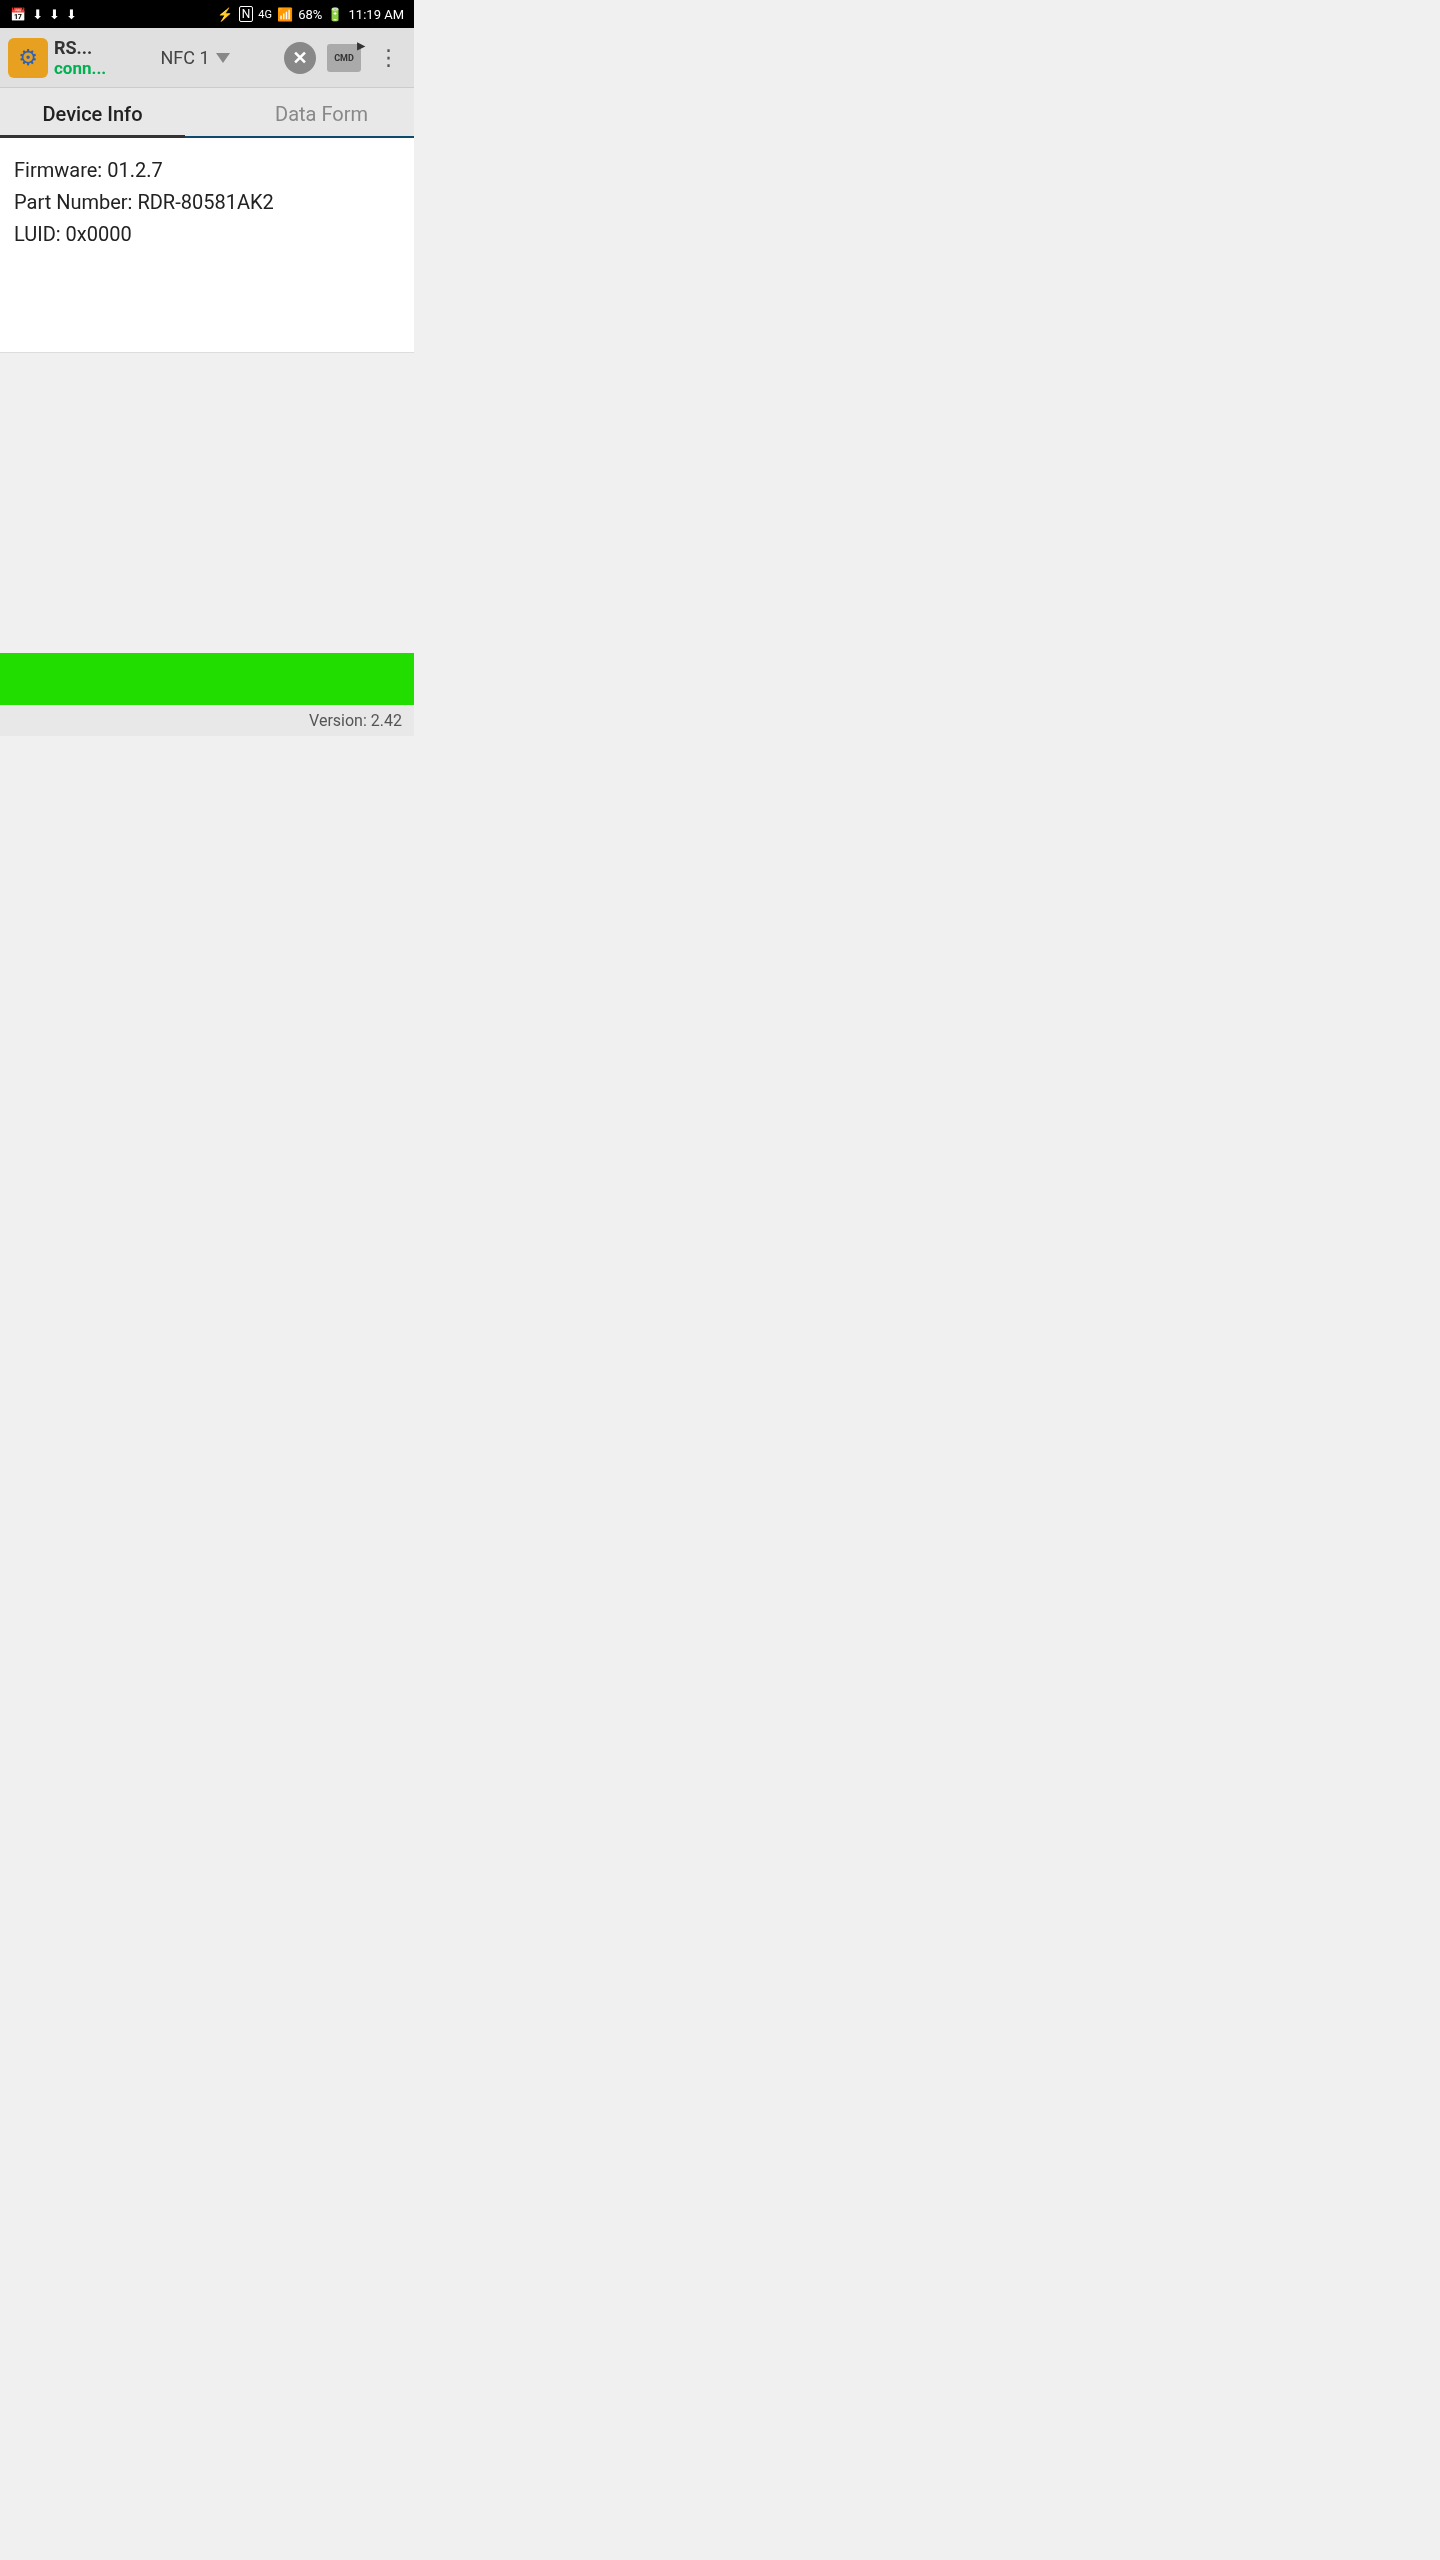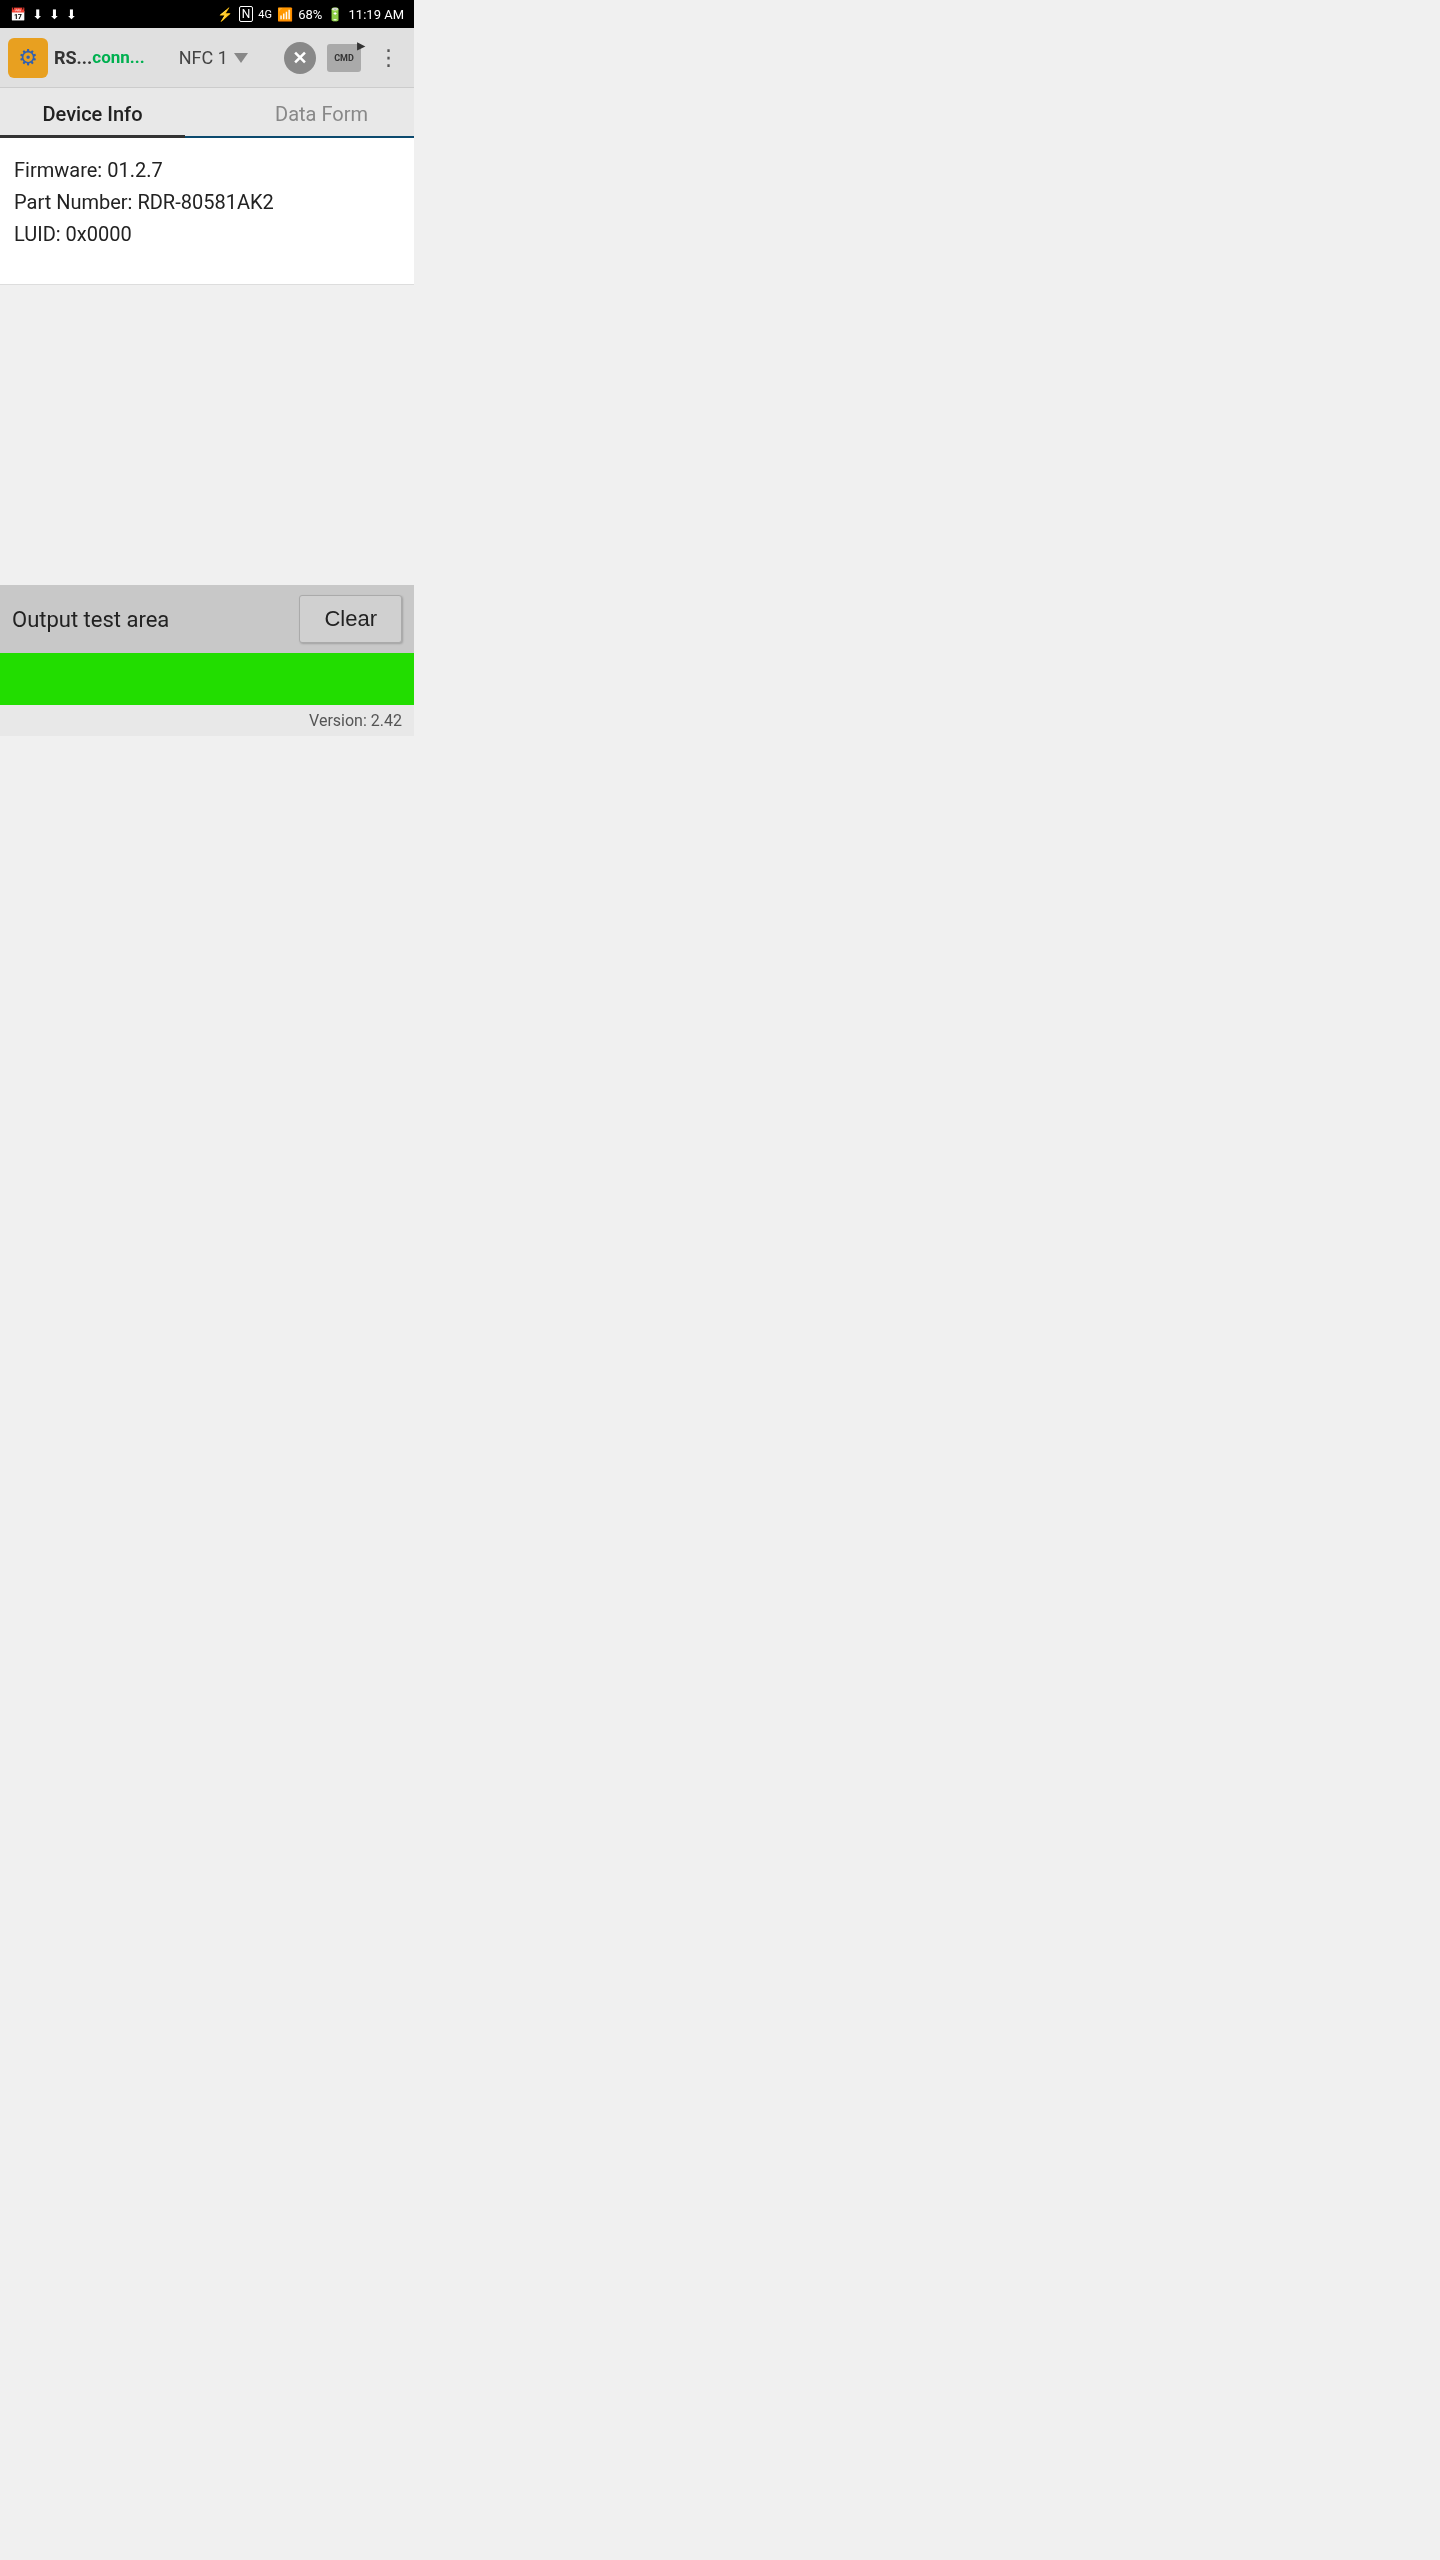--- a/index.html
+++ b/index.html
@@ -74,20 +74,21 @@
     }
 
     .app-logo-icon::after {
       content: '⚙';
       font-size: 22px;
       color: #3060b0;
     }
 
     .app-name-area {
       display: flex;
+      flex-direction: column;
     }
 
     .app-name {
       font-size: 18px;
       font-weight: bold;
       color: #333;
     }
 
     .app-status {
       font-size: 17px;
@@ -378,23 +379,19 @@
       <div class="block">
         <div>Firmware: 01.2.7</div>
         <div>Part Number: RDR-80581AK2</div>
         <div>LUID: 0x0000</div>
       </div>
     </div>
   </div>
 
   <div class="main-area"></div>
 
-  <div class="bottom-area">
-    <span class="output-label">Output test area</span>
-    <button class="clear-btn">Clear</button>
-  </div>
 
   <div class="green-bar"></div>
 
   <div class="version-bar">
     <span>Version: 2.42</span>
   </div>
 </div>
 
 </body></html>

